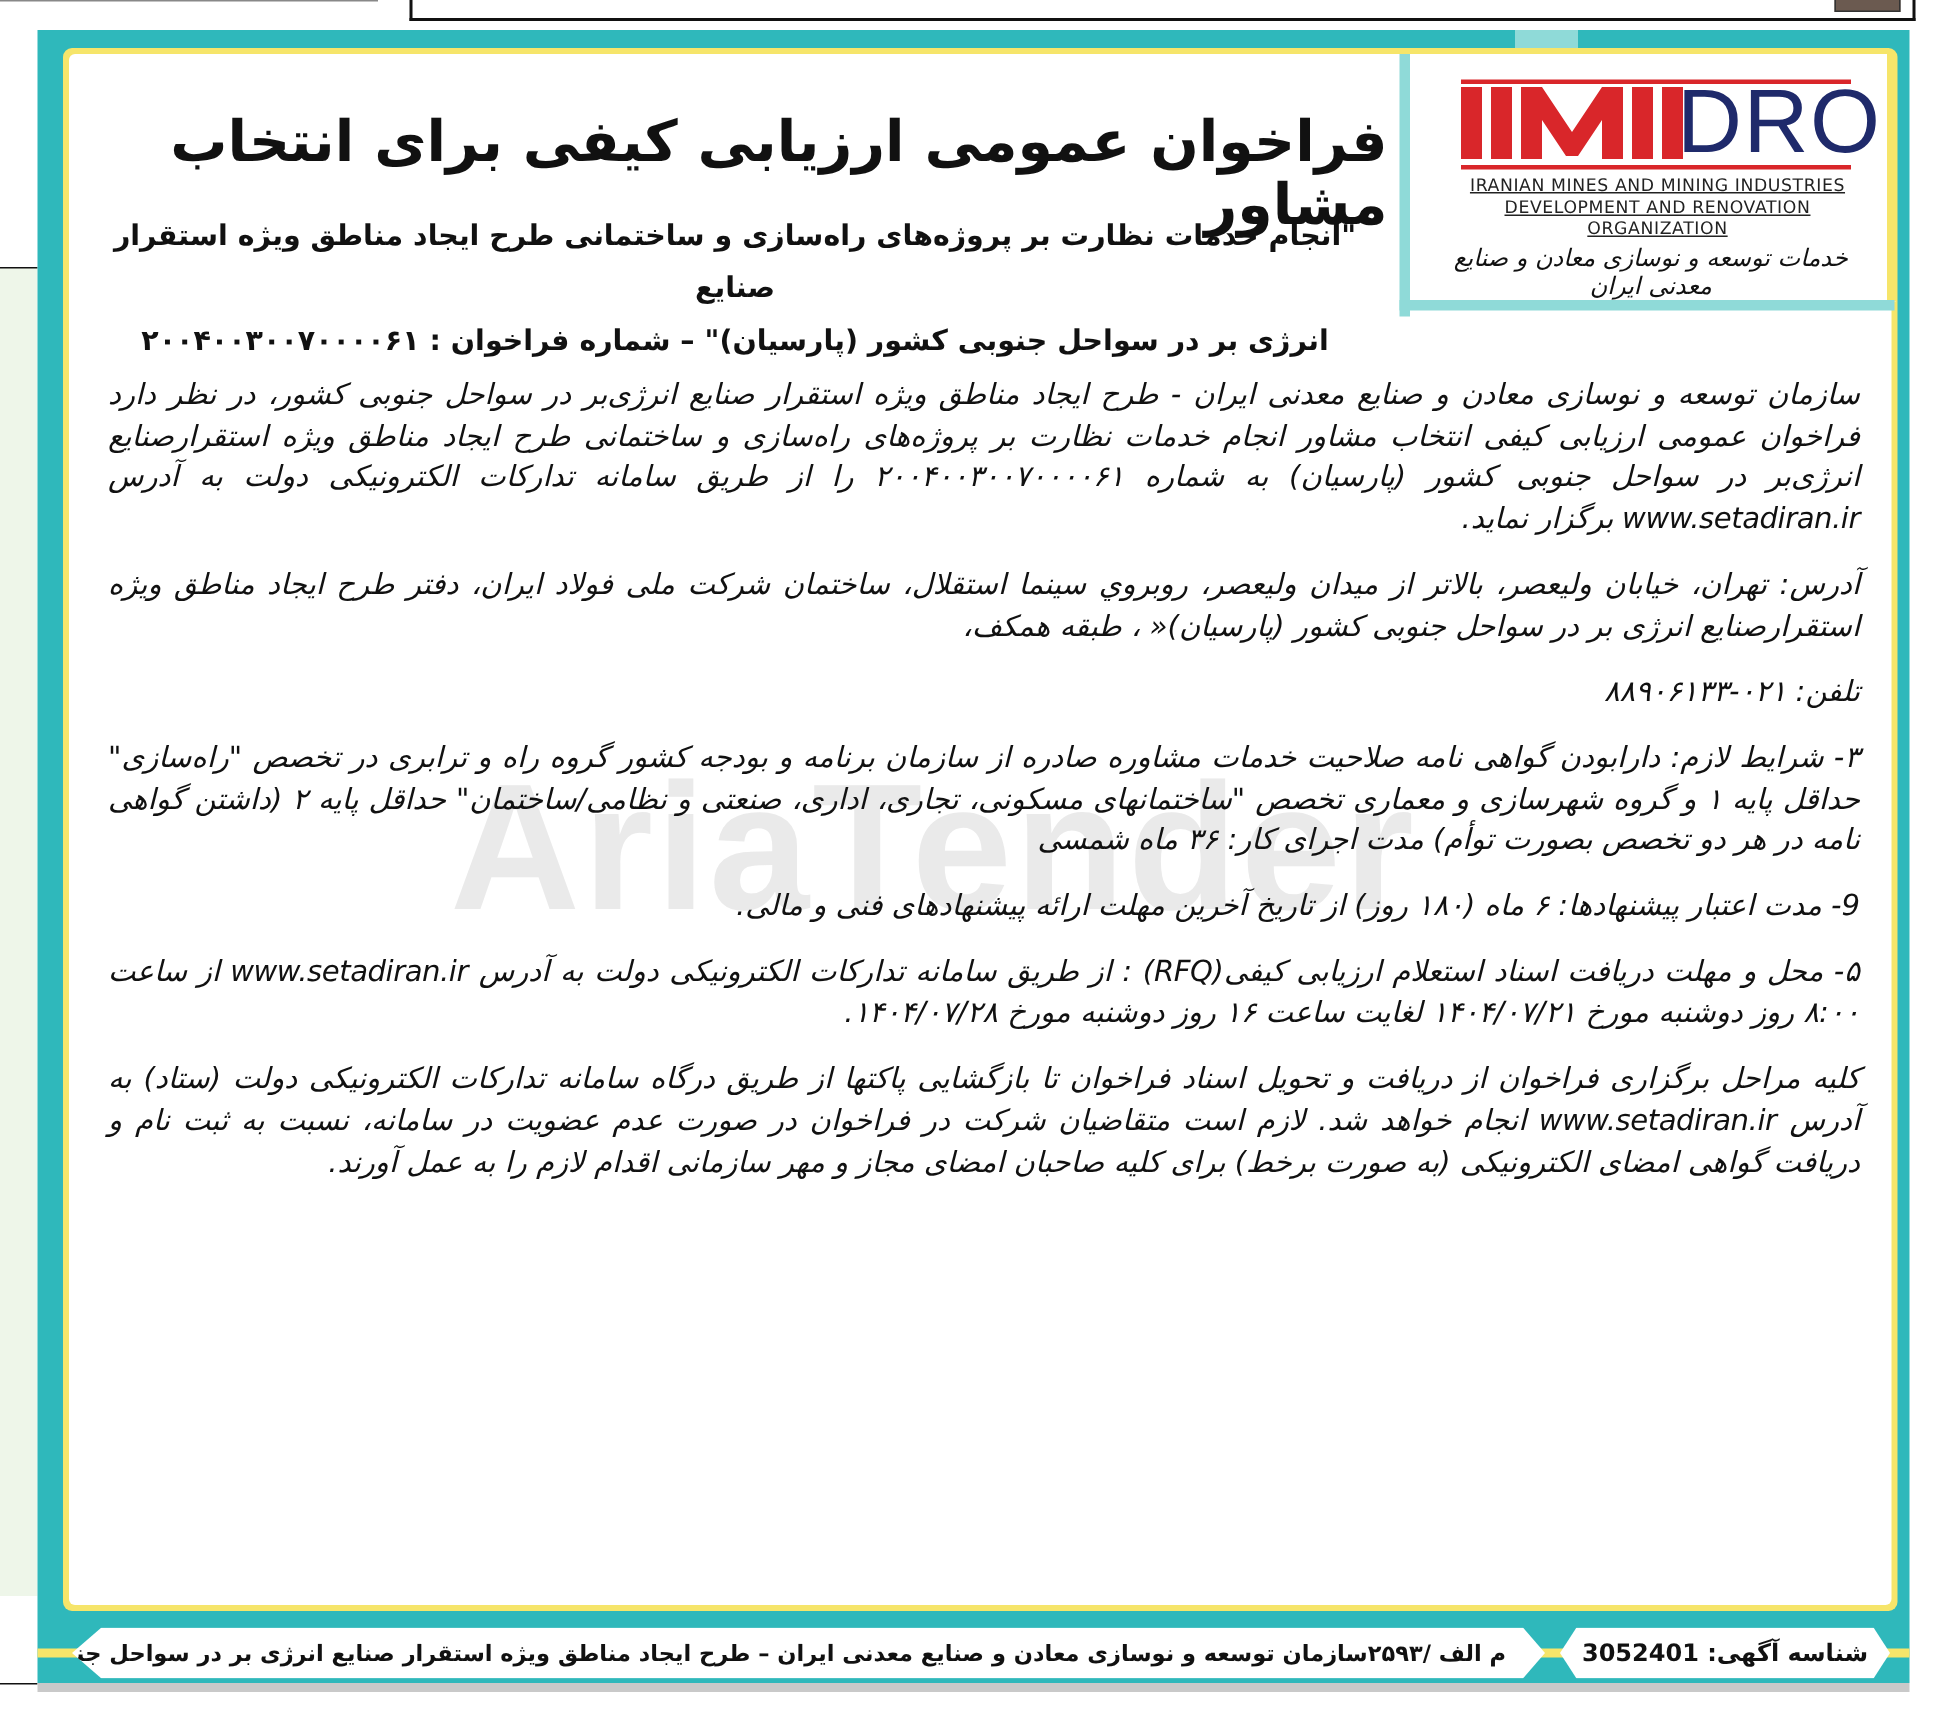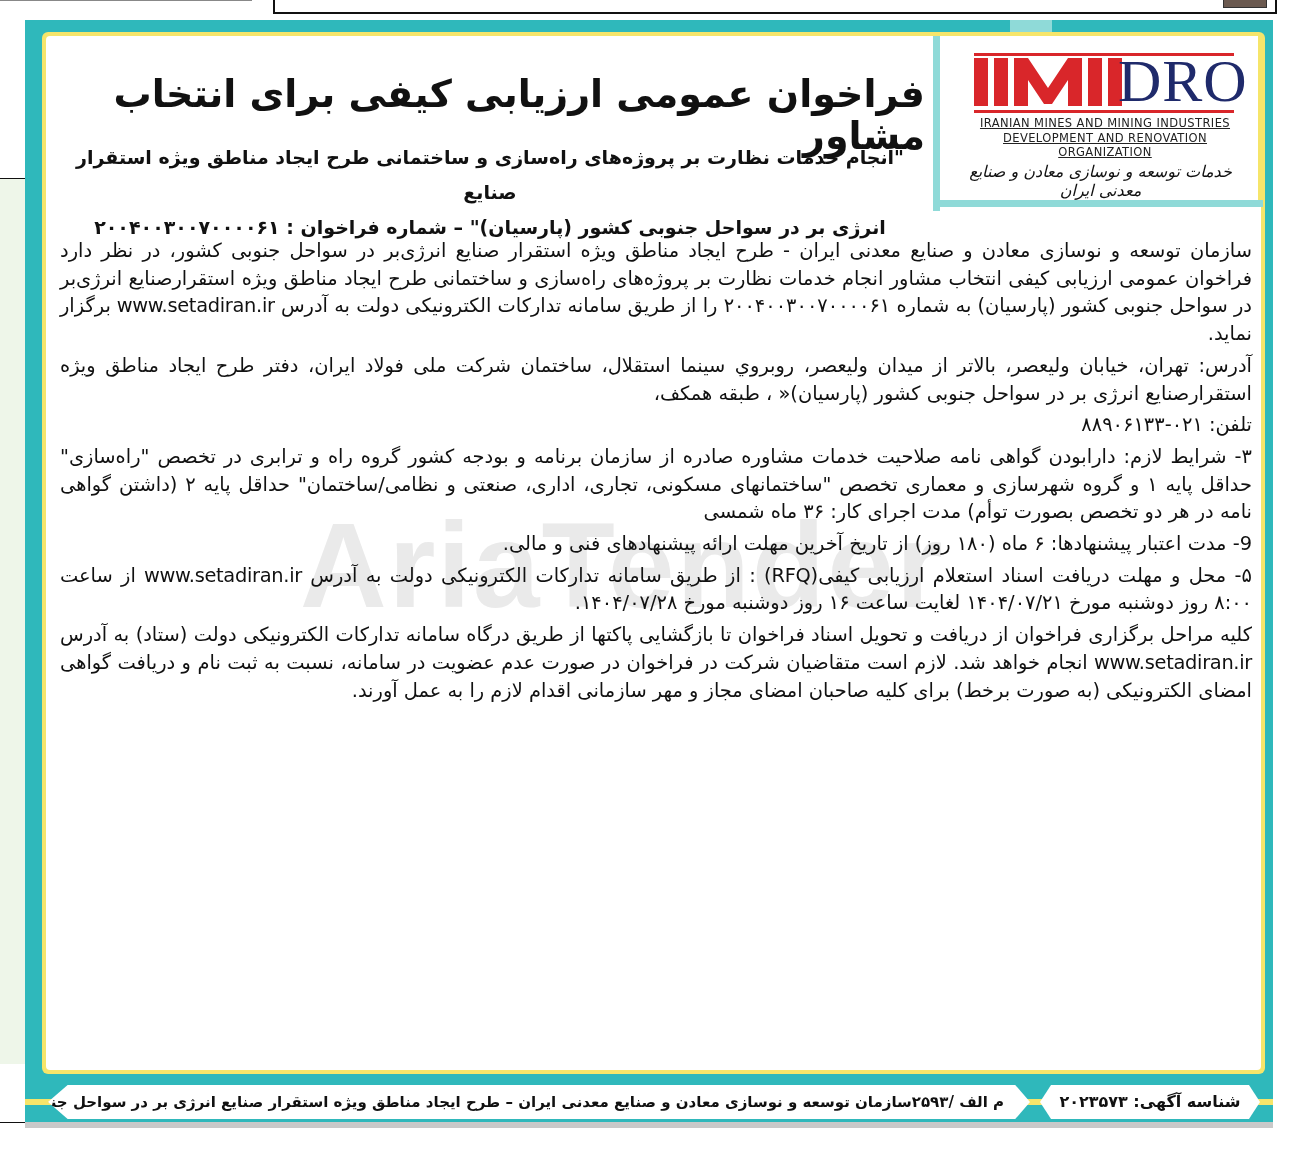--- a/index.html
+++ b/index.html
@@ -13,27 +13,27 @@
   .frame-notch{position:absolute;left:1010px;top:20px;width:42px;height:12px;background:#8fdad8;}
   .inner{position:absolute;left:42px;top:32px;width:1223px;height:1042px;background:#f6e56a;border-radius:6px;}
   .paper{position:absolute;left:46px;top:36px;width:1215px;height:1034px;background:#fff;border-radius:4px;}
   .logo-box{position:absolute;left:940px;top:36px;width:318px;height:165px;background:#fff;border-right:6px solid #f6e56a;}
   .logo-divider-v{position:absolute;left:933px;top:36px;width:7px;height:175px;background:#8fdad8;}
   .logo-divider-h{position:absolute;left:933px;top:200px;width:330px;height:7px;background:#8fdad8;}
   .logo-red-line{position:absolute;left:974px;width:260px;height:3px;background:#d9262a;}
   .logo-mark{position:absolute;left:974px;top:58px;height:48px;display:flex;gap:6px;align-items:flex-end;}
   .bar{background:#d9262a;height:48px;}
   .mshape{width:68px;height:48px;position:relative;}
-  .dro{position:absolute;left:1118px;top:51px;font-family:Liberation Serif, serif;font-size:60px;color:#1f2a6b;letter-spacing:1px;line-height:1;}
+  .dro{position:absolute;left:1118px;top:51px;font-family:Liberation Sans, sans-serif;font-size:60px;color:#1f2a6b;letter-spacing:1px;line-height:1;}
   .logo-en{position:absolute;left:972px;width:266px;font-family:"DejaVu Sans",sans-serif;font-size:11.5px;color:#222;text-align:center;letter-spacing:.4px;text-decoration:underline;}
   .logo-fa{position:absolute;left:958px;top:162px;width:285px;text-align:center;direction:rtl;font-family:"DejaVu Serif",serif;font-style:italic;font-size:16px;color:#111;}
   .title{position:absolute;left:55px;top:74px;width:870px;text-align:right;direction:rtl;font-family:"DejaVu Sans",sans-serif;font-weight:bold;font-size:38px;color:#111;line-height:1.1;letter-spacing:-1px;}
   .subtitle{position:absolute;left:55px;top:140px;width:870px;text-align:center;direction:rtl;font-family:"DejaVu Sans",sans-serif;font-weight:bold;font-size:19px;color:#111;line-height:35px;letter-spacing:-.5px;}
   .body{position:absolute;left:56px;top:233px;width:1200px;direction:rtl;text-align:justify;font-family:"DejaVu Sans",sans-serif;font-size:19.4px;color:#111;line-height:27.7px;letter-spacing:-.3px;}
-  .body p{margin:4px;}
+  .body p{margin:16px;font-style:italic;}
   .watermark{position:absolute;left:300px;top:490px;width:680px;height:150px;color:#d9d9d9;font-family:"Liberation Sans",sans-serif;font-weight:bold;font-size:120px;line-height:150px;opacity:.55;pointer-events:none;letter-spacing:2px;}
   .footer{position:absolute;left:25px;top:1082px;width:1248px;height:40px;background:#2fb8bb;}
   .footer-shadow{position:absolute;left:25px;top:1122px;width:1248px;height:6px;background:#c9c9c9;}
   .pill-id{position:absolute;left:1040px;top:1085px;width:220px;height:34px;background:#fff;clip-path:polygon(5% 0,95% 0,100% 50%,95% 100%,5% 100%,0 50%);direction:rtl;font-family:"DejaVu Sans",sans-serif;font-weight:bold;font-size:16px;color:#111;line-height:34px;text-align:center;}
   .pill-main{position:absolute;left:48px;top:1085px;width:982px;height:34px;background:#fff;clip-path:polygon(2% 0,98.5% 0,100% 50%,98.5% 100%,2% 100%,0 50%);direction:rtl;font-family:"DejaVu Sans",sans-serif;font-weight:bold;font-size:15px;color:#111;line-height:34px;display:flex;justify-content:space-between;padding:0 26px;box-sizing:border-box;white-space:nowrap;}
   .ystripe{position:absolute;height:6px;background:#f6e56a;top:1099px;}
 </style>
 </head>
 <body>
 
@@ -87,14 +87,14 @@
 </div>
 
 <div class="footer"></div>
 <div class="ystripe" style="left:25px;width:30px"></div>
 <div class="ystripe" style="left:1020px;width:30px"></div>
 <div class="ystripe" style="left:1255px;width:18px"></div>
 <div class="pill-main">
   <span>م الف /۲۵۹۳</span>
   <span>سازمان توسعه و نوسازی معادن و صنایع معدنی ایران – طرح ایجاد مناطق ویژه استقرار صنایع انرژی بر در سواحل جنوبی کشور</span>
 </div>
-<div class="pill-id">شناسه آگهی: ۲۰۲۳۵۷۳</div>
+<div class="pill-id">شناسه آگهی: 3052401</div>
 <div class="footer-shadow"></div>
 
 </body></html>

